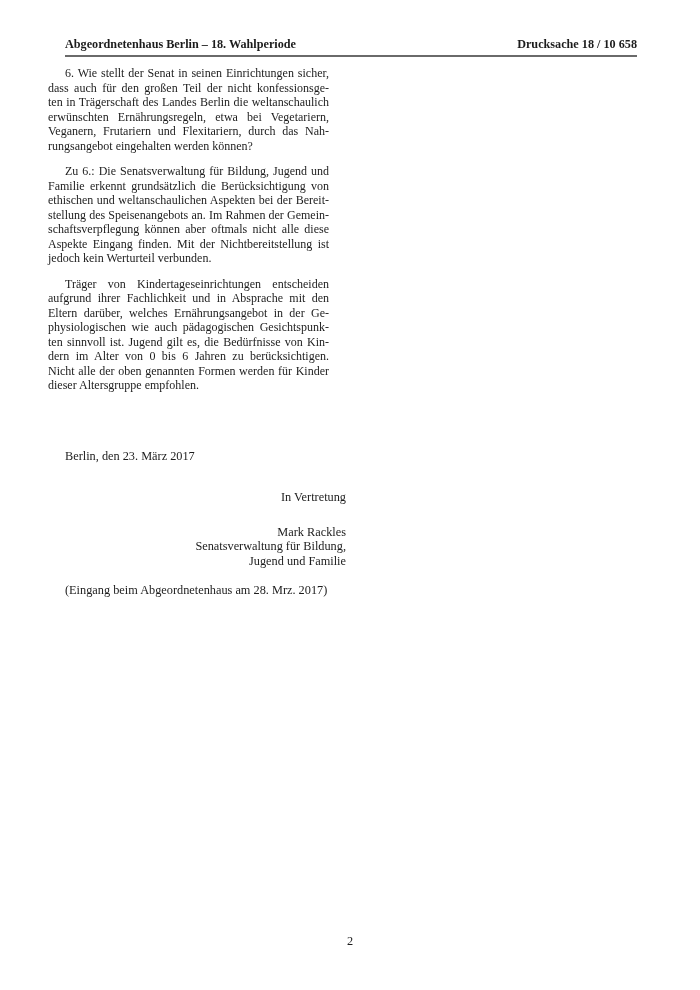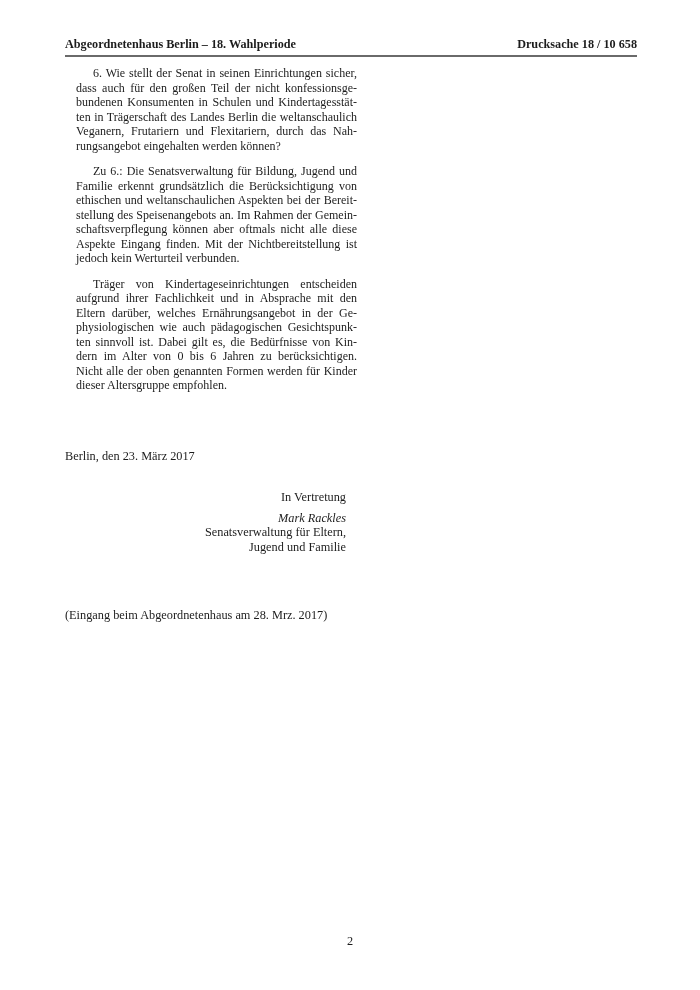--- a/index.html
+++ b/index.html
@@ -26,21 +26,21 @@
   }
   .rule {
     position: absolute;
     left: 65px;
     right: 63px;
     top: 55px;
     border-top: 2px solid #6a6a6a;
   }
   .body-column {
     position: absolute;
-    left: 76px;
+    left: 48px;
     top: 66px;
     width: 281px;
     font-size: 12px;
   }
   .paragraph { margin: 0 0 11px 0; }
   .paragraph:last-child { margin-bottom: 16px; }
   .pline {
     line-height: 14.5px;
     height: 14.5px;
     text-align: justify;
@@ -59,25 +59,25 @@
   }
   .sig-block {
     position: absolute;
     left: 65px;
     top: 490px;
     width: 281px;
     text-align: right;
     font-size: 12.3px;
     line-height: 14.5px;
   }
-  .sig-name { margin-top: 6px; font-style: italic; }
+  .sig-name { margin-top: 20px; }
   .receipt-note {
     position: absolute;
     left: 65px;
-    top: 608px;
+    top: 583px;
     font-size: 12.3px;
     line-height: 14.5px;
   }
   .page-number {
     position: absolute;
     left: 0;
     top: 934px;
     width: 700px;
     text-align: center;
     font-size: 12.3px;
@@ -94,53 +94,53 @@
     <span>Drucksache 18 / 10 658</span>
   </div>
 
   <div class="rule"></div>
 
   <div class="body-column">
     <div id="paragraphs">
         <div class="paragraph">
           <div class="pline first">6. Wie stellt der Senat in seinen Einrichtungen sicher,</div>
           <div class="pline">dass auch für den großen Teil der nicht konfessionsge-</div>
-          <div class="pline">bundenen Konsumenten in Schulen und Kindertagesstät-</div>
           <div class="pline">ten in Trägerschaft des Landes Berlin die weltanschaulich</div>
+          <div class="pline">erwünschten Ernährungsregeln, etwa bei Vegetariern,</div>
           <div class="pline">Veganern, Frutariern und Flexitariern, durch das Nah-</div>
           <div class="pline last">rungsangebot eingehalten werden können?</div>
         </div>
         <div class="paragraph">
           <div class="pline first">Zu 6.: Die Senatsverwaltung für Bildung, Jugend und</div>
           <div class="pline">Familie erkennt grundsätzlich die Berücksichtigung von</div>
           <div class="pline">ethischen und weltanschaulichen Aspekten bei der Bereit-</div>
           <div class="pline">stellung des Speisenangebots an. Im Rahmen der Gemein-</div>
           <div class="pline">schaftsverpflegung können aber oftmals nicht alle diese</div>
           <div class="pline">Aspekte Eingang finden. Mit der Nichtbereitstellung ist</div>
           <div class="pline last">jedoch kein Werturteil verbunden.</div>
         </div>
         <div class="paragraph">
           <div class="pline first">Träger von Kindertageseinrichtungen entscheiden</div>
           <div class="pline">aufgrund ihrer Fachlichkeit und in Absprache mit den</div>
           <div class="pline">Eltern darüber, welches Ernährungsangebot in der Ge-</div>
           <div class="pline">physiologischen wie auch pädagogischen Gesichtspunk-</div>
-          <div class="pline">ten sinnvoll ist. Dabei gilt es, die Bedürfnisse von Kin-</div>
+          <div class="pline">ten sinnvoll ist. Jugend gilt es, die Bedürfnisse von Kin-</div>
           <div class="pline">dern im Alter von 0 bis 6 Jahren zu berücksichtigen.</div>
           <div class="pline">Nicht alle der oben genannten Formen werden für Kinder</div>
           <div class="pline last">dieser Altersgruppe empfohlen.</div>
         </div>
       </div>
   </div>
 
   <div class="date-line">Berlin, den 23. März 2017</div>
 
   <div class="sig-block">
     <div>In Vertretung</div>
     <div class="sig-name">Mark Rackles</div>
-    <div>Senatsverwaltung für Eltern,</div>
+    <div>Senatsverwaltung für Bildung,</div>
     <div>Jugend und Familie</div>
   </div>
 
   <div class="receipt-note">(Eingang beim Abgeordnetenhaus am 28. Mrz. 2017)</div>
 
   <div class="page-number">2</div>
 
 </div>
 
 </body></html>

